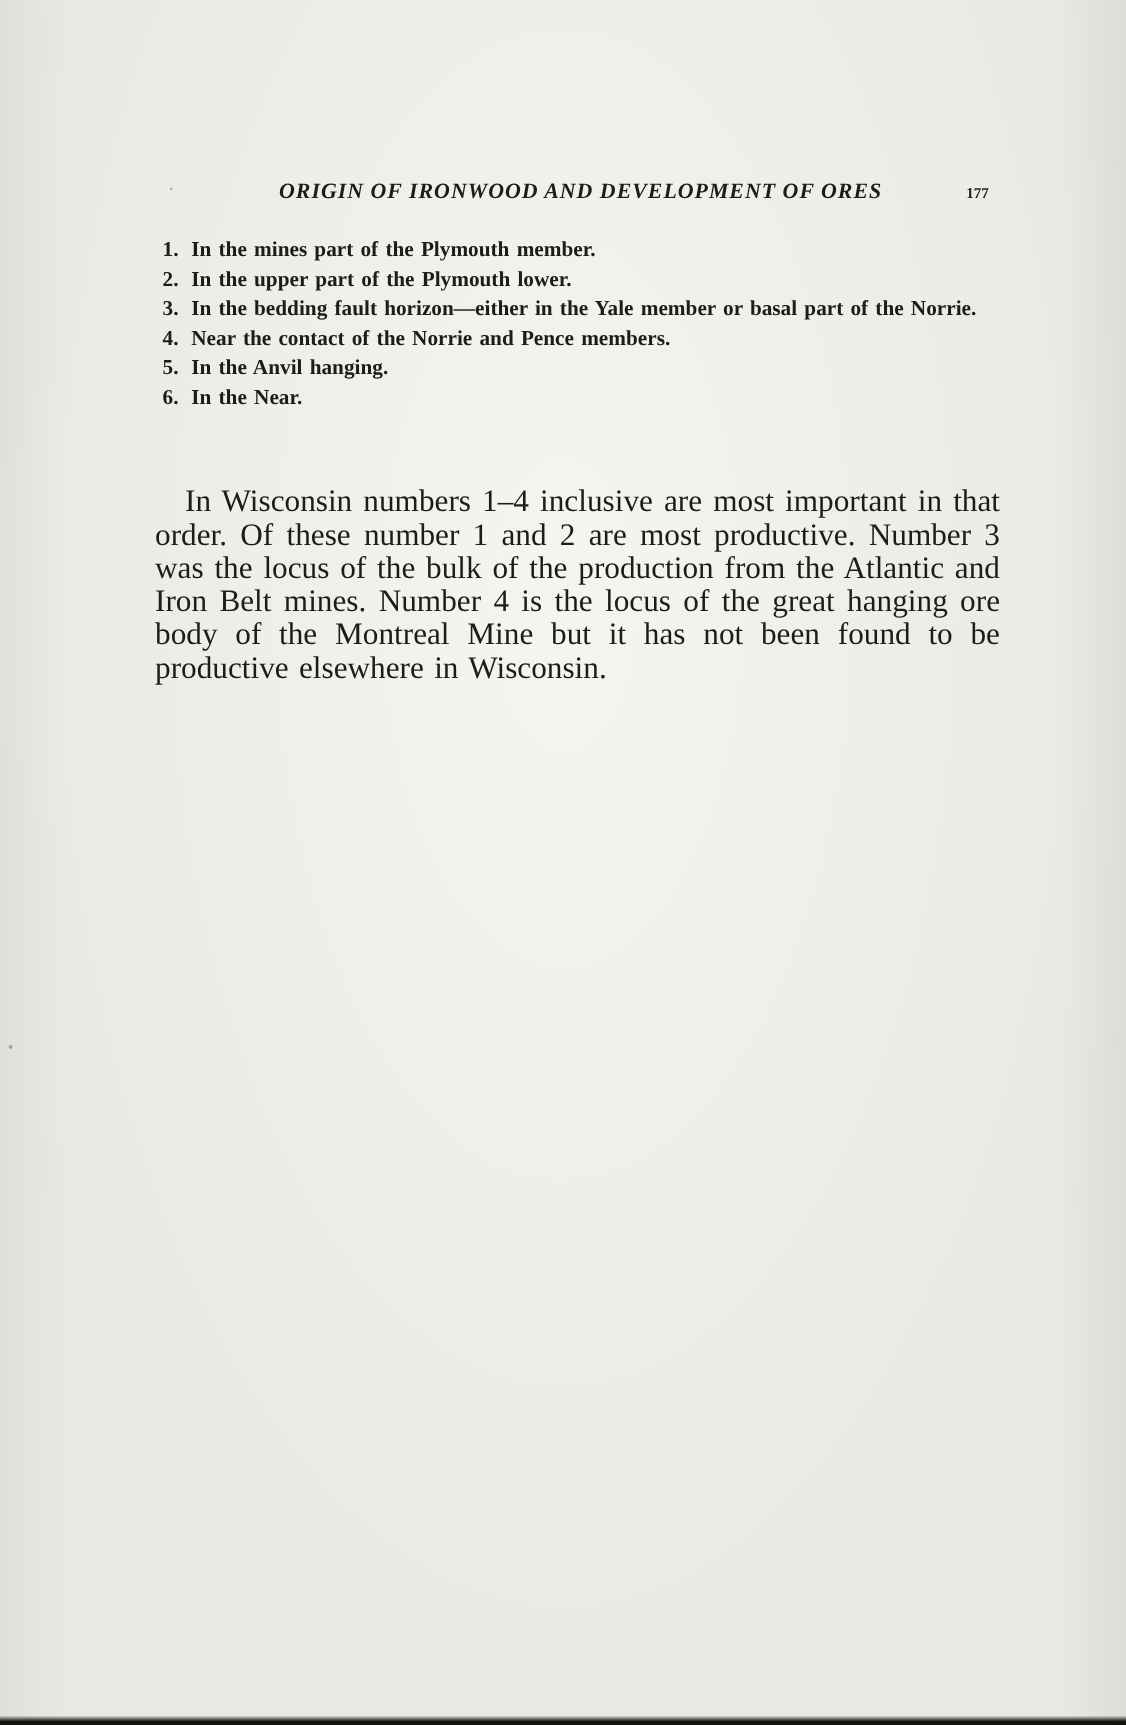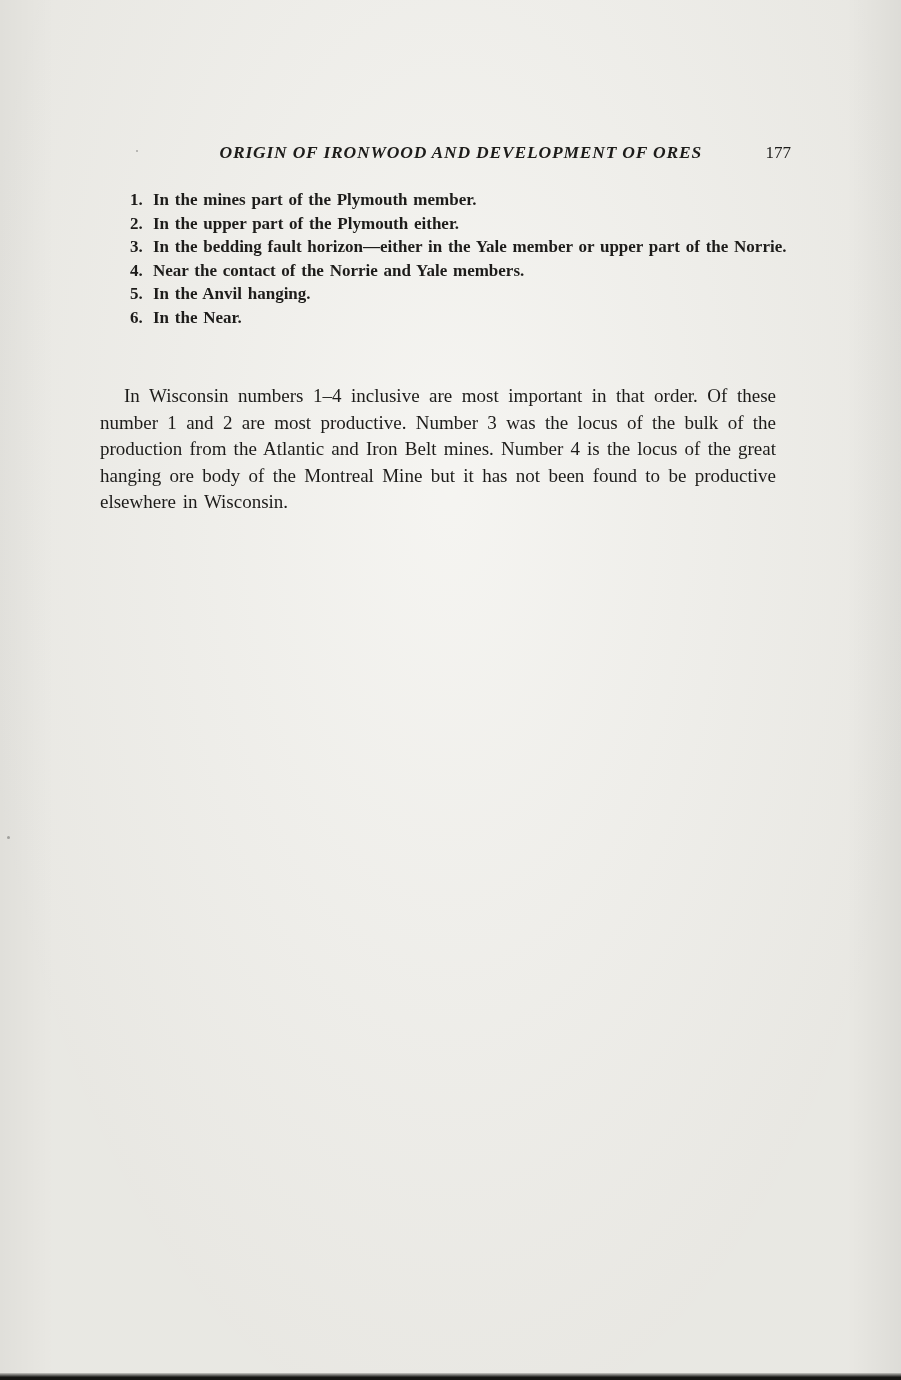--- a/index.html
+++ b/index.html
@@ -33,22 +33,22 @@
   .running-head .title {
     font-style: italic;
     font-size: 17.5px;
     letter-spacing: 0.8px;
     font-weight: 600;
     white-space: nowrap;
     margin: 0 auto;
     padding-left: 40px;
   }
   .running-head .folio {
-    font-size: 17px;
-    font-weight: 400;
+    font-size: 12px;
+    font-weight: 700;
     padding-left: 28px;
   }
   .numbered-list {
     position: absolute;
     top: 188px;
     left: 130px;
     width: 660px;
     font-size: 17px;
     font-weight: bold;
     line-height: 23.5px;
@@ -66,23 +66,23 @@
   }
   .numbered-list .txt {
     flex: 1 1 auto;
     padding-left: 20px;
     text-indent: -20px;
     word-spacing: 1.5px;
   }
   .body-paragraph {
     position: absolute;
     top: 364px;
-    left: 100px;
+    left: 124px;
     width: 676px;
-    font-size: 19px;
+    font-size: 25px;
     line-height: 26.5px;
     text-align: justify;
     text-indent: 24px;
     word-spacing: 2px;
   }
   .scan-bottom-edge {
     position: absolute;
     left: 0;
     right: 0;
     bottom: 0;
@@ -105,29 +105,29 @@
     <div class="folio">177</div>
   </div>
 
   <ol class="numbered-list">
     <li class="row">
       <span class="num">1.</span>
       <span class="txt">In the mines part of the Plymouth member.</span>
     </li>
     <li class="row">
       <span class="num">2.</span>
-      <span class="txt">In the upper part of the Plymouth either.</span>
+      <span class="txt">In the upper part of the Plymouth lower.</span>
     </li>
     <li class="row">
       <span class="num">3.</span>
-      <span class="txt">In the bedding fault horizon—either in the Yale member or upper part of the Norrie.</span>
+      <span class="txt">In the bedding fault horizon—either in the Yale member or basal part of the Norrie.</span>
     </li>
     <li class="row">
       <span class="num">4.</span>
-      <span class="txt">Near the contact of the Norrie and Yale members.</span>
+      <span class="txt">Near the contact of the Norrie and Pence members.</span>
     </li>
     <li class="row">
       <span class="num">5.</span>
       <span class="txt">In the Anvil hanging.</span>
     </li>
     <li class="row">
       <span class="num">6.</span>
       <span class="txt">In the Near.</span>
     </li>
   </ol>

